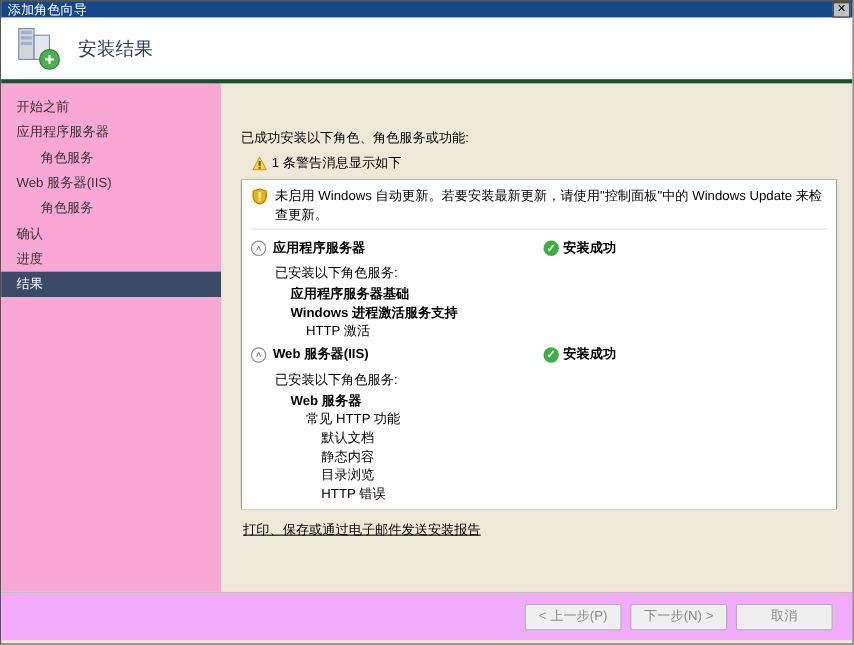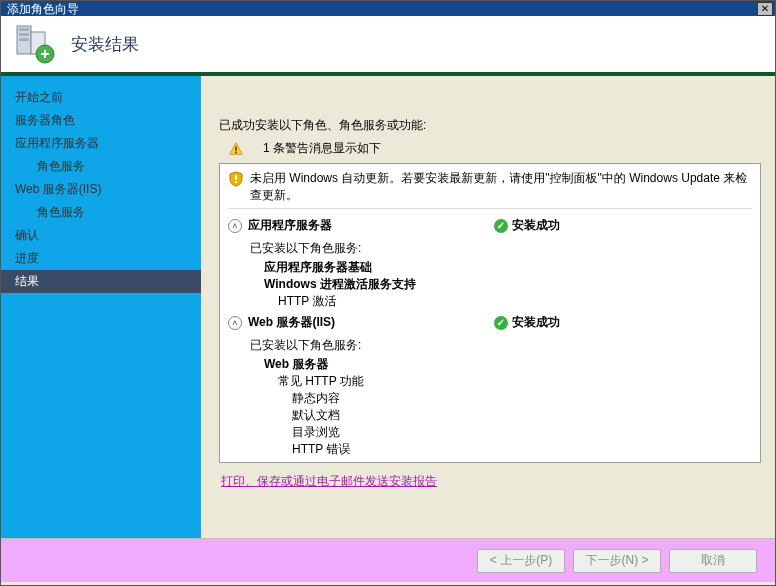--- a/index.html
+++ b/index.html
@@ -4,42 +4,42 @@
 <style>
   * { box-sizing: border-box; margin: 0; padding: 0; }
   body { font-family: "Microsoft YaHei", "SimSun", Tahoma, sans-serif; font-size: 12px; background: #ece9d8; width: 776px; height: 586px; overflow: hidden; border: 1px solid #555; }
   .titlebar { background: linear-gradient(#14478a, #14478a); color: #fff; height: 15px; line-height: 20px; padding: 0 2px 0 6px; display: flex; justify-content: space-between; align-items: center; }
   .titlebar .close { width: 16px; height: 14px; background: #c0c0c0; border: 1px solid #333; display:flex; align-items:center; justify-content:center; font-size:10px; color:#000; cursor:pointer;}
   .header { display:flex; align-items:center; height:60px; padding: 6px 12px; background:#fff; border-bottom:4px solid #14532d;}
   .header-icon { width:44px; height:44px; margin-right:14px; position:relative; }
   .header-icon svg { width:44px; height:44px; }
   .header-title { font-size:17px; color:#2a3b57; font-weight:normal; }
   .body { display:flex; height: calc(586px - 20px - 60px - 44px); }
-  .sidebar { width:200px; background:#0ea5e9; padding:10px 0 10px 0; }
+  .sidebar { width:200px; background:#f9a8d4; padding:10px 0 10px 0; }
   .sidebar .navitem { padding:3px 8px 3px 14px; color:#333; cursor:pointer; }
   .sidebar .navitem.sub { padding-left:36px; }
   .sidebar .navitem.selected { background:#3b4a66; color:#fff; }
   .main { flex:1; padding: 10px 14px 6px 18px; background:#ece9d8; min-width:0; }
   .intro { margin-bottom:6px;margin-top:31px; }
-  .warnline { display:flex; align-items:center; gap:20px; margin-bottom:6px; padding-left:10px;}
+  .warnline { display:flex; align-items:center; gap:4px; margin-bottom:6px; padding-left:10px;}
   .warnline .wico { width:14px; height:14px; }
   .panel { border:1px solid #9c9c9c; background:#fff; height:300px; overflow:auto; padding:6px 8px; position:relative;}
   .banner { display:flex; align-items:flex-start; gap:6px; border-bottom:1px solid #ddd; padding-bottom:4px; margin-bottom:4px;}
   .banner .shield { width:16px; height:16px; flex-shrink:0; margin-top:1px;}
   .section-head { display:flex; align-items:center; gap:6px; padding:4px 0; }
   .section-head .chev { width:14px; height:14px; border:1px solid #888; border-radius:50%; background:#fcfcfc; display:flex; align-items:center; justify-content:center; font-size:9px; color:#555; cursor:pointer;}
   .section-head .stitle { font-weight:bold; flex: 0 0 240px; }
   .section-head .status { display:flex; align-items:center; gap:4px; font-weight:bold; }
   .section-head .okico { width:14px; height:14px; border-radius:50%; background:#3cb043; display:flex; align-items:center; justify-content:center; color:#fff; font-size:10px;}
   .subtext { padding:2px 0 2px 22px; }
   .b { font-weight:bold; }
   .lvl1 { padding-left:36px; }
   .lvl2 { padding-left:50px; }
   .lvl3 { padding-left:64px; }
-  .link { color:#a21caf; text-decoration:underline; padding:10px 0 0 2px; display:inline-block; cursor:pointer;}
+  .link { color:#000000; text-decoration:underline; padding:10px 0 0 2px; display:inline-block; cursor:pointer;}
   .footer { height:44px; border-top:1px solid #bdbdbd; display:flex; align-items:center; justify-content:flex-end; gap:8px; padding: 0 18px; background:#f0abfc;}
   .btn { min-width:88px; height:24px; background:#efefef; border:1px solid #888; border-radius:2px; cursor:pointer; padding:0 10px; font-size:12px; font-family:inherit;}
   .btn:disabled { color:#8a8a8a; background:#efefef; border-color:#b0b0b0; cursor:default;}
   .panel::-webkit-scrollbar { width:16px; }
   .panel::-webkit-scrollbar-track { background:#e8e8e8; }
   .panel::-webkit-scrollbar-thumb { background:#c4c4c4; border:1px solid #999;}
   .panel::-webkit-scrollbar-button { background:#dcdcdc; height:16px; border:1px solid #999;}
 </style>
 </head>
 <body>
@@ -61,21 +61,20 @@
       <rect x="28" y="31" width="8" height="2" fill="#fff"></rect>
       <rect x="31" y="28" width="2" height="8" fill="#fff"></rect>
     </svg>
   </div>
   <div class="header-title">安装结果</div>
 </div>
 
 <div class="body">
   <div class="sidebar" id="sidebar">
       <div class="navitem">开始之前</div>
-      <div class="navitem">服务器角色</div>
       <div class="navitem">应用程序服务器</div>
       <div class="navitem sub">角色服务</div>
       <div class="navitem">Web 服务器(IIS)</div>
       <div class="navitem sub">角色服务</div>
       <div class="navitem">确认</div>
       <div class="navitem">进度</div>
       <div class="navitem selected">结果</div>
     </div>
 
   <div class="main">
@@ -115,22 +114,22 @@
             <span class="chev">˄</span>
             <span class="stitle">Web 服务器(IIS)</span>
             <span class="status">
               <span class="okico">✓</span>
               <span>安装成功</span>
             </span>
           </div>
           <div class="subtext">已安装以下角色服务:</div>
           <div class="lvl1 b">Web 服务器</div>
           <div class="lvl2">常见 HTTP 功能</div>
+          <div class="lvl3">默认文档</div>
           <div class="lvl3">静态内容</div>
-          <div class="lvl3">默认文档</div>
           <div class="lvl3">目录浏览</div>
           <div class="lvl3">HTTP 错误</div>
         </div>
     </div>
 
     <a class="link">打印、保存或通过电子邮件发送安装报告</a>
   </div>
 </div>
 
 <div class="footer">

